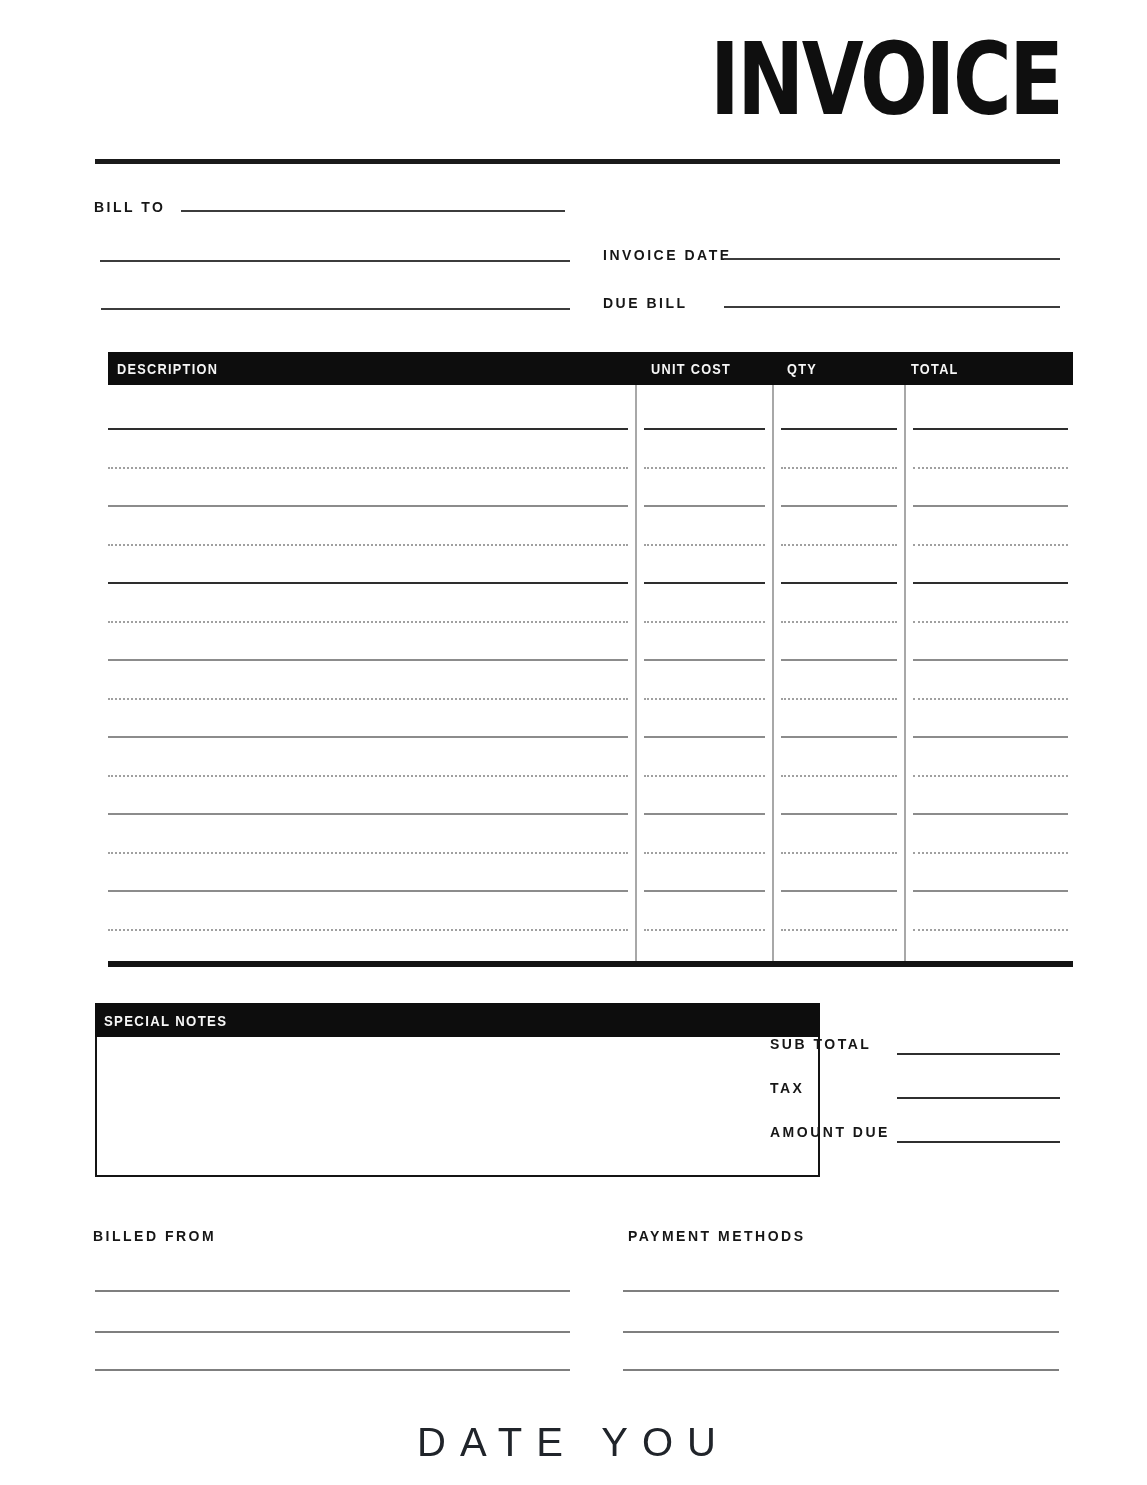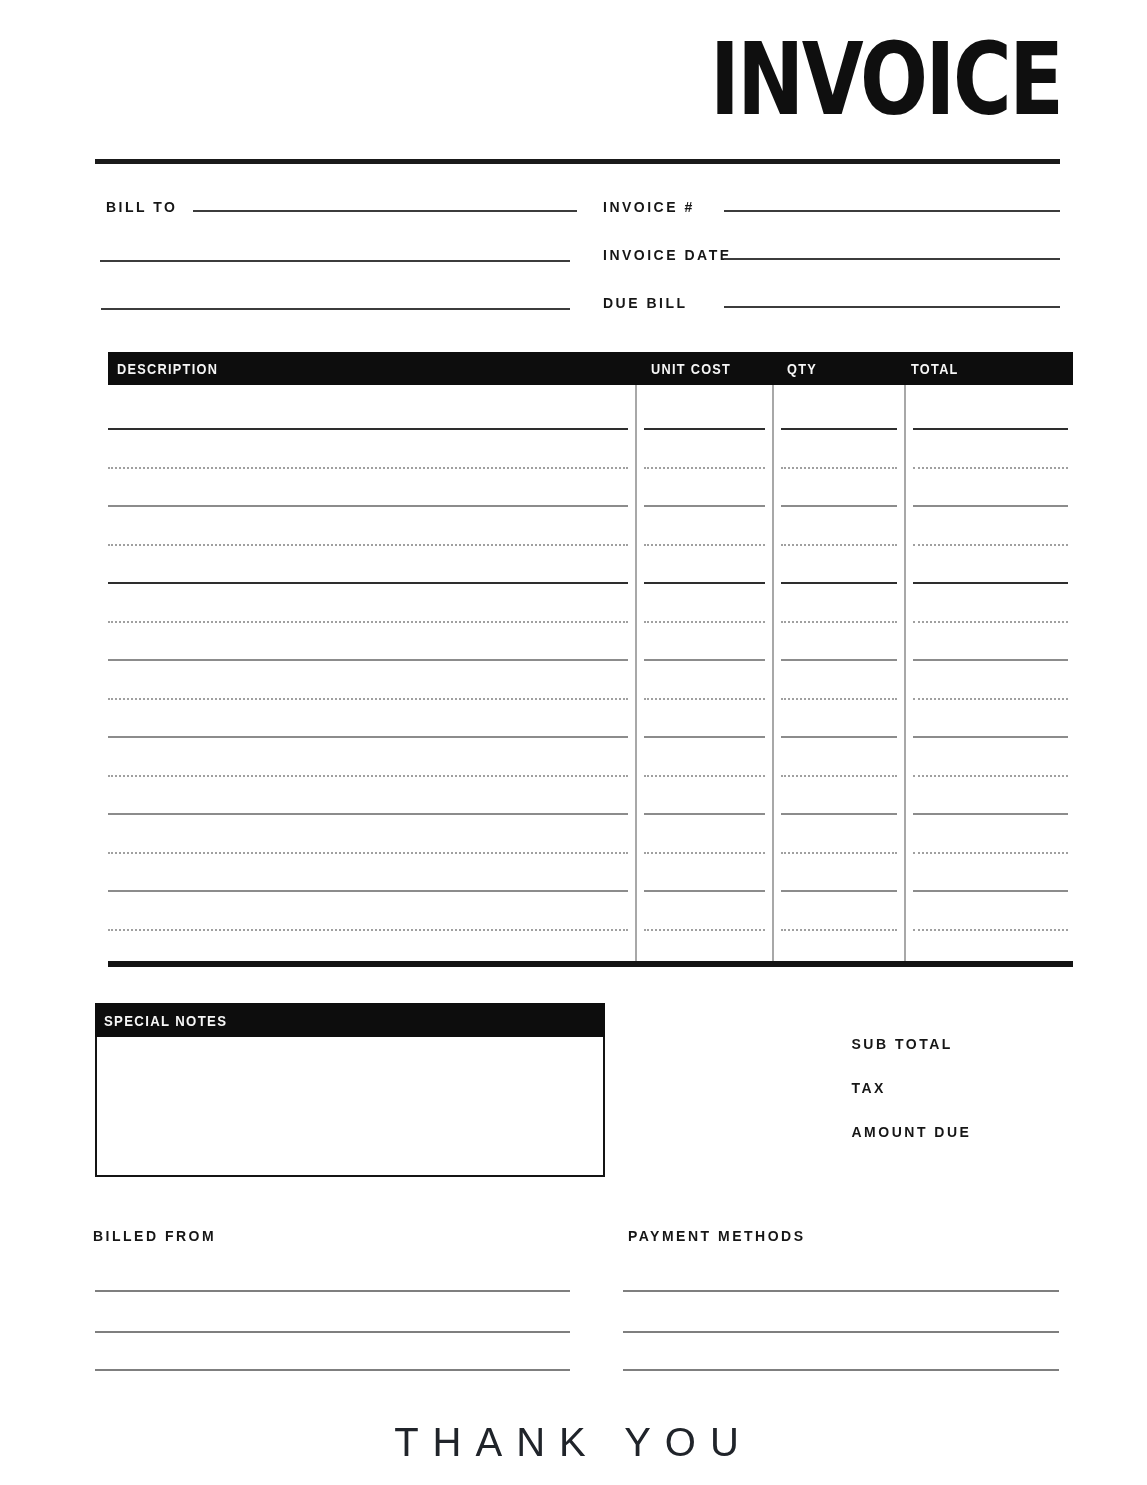--- a/index.html
+++ b/index.html
@@ -42,21 +42,21 @@
     white-space:nowrap;
     transform:scaleX(0.88); transform-origin:0 50%;
   }
   .fline {
     border-bottom:2px solid #3c3c3c;
     height:100%;
   }
 
   
   .bill-row {
-    position:absolute; left:106px; top:196px; width:471px; height:16px;
+    position:absolute; left:94px; top:196px; width:471px; height:16px;
     display:flex; align-items:flex-end;
   }
   .bill-row .lbl { margin-bottom:-3px; }
   .bill-row .fline { flex:1; margin-left:16px; }
   .plain-line { position:absolute; height:16px; border-bottom:2px solid #3c3c3c; }
   .bill-line-2 { left:100px; top:244px; width:470px; }
   .bill-line-3 { left:101px; top:292px; width:469px; }
 
   .meta-row {
     position:absolute; left:603px; width:457px; height:16px;
@@ -98,37 +98,37 @@
   .row-line.strong .seg { border-top:2px solid #2e2e2e; }
   .row-line.solid  .seg { border-top:2px solid #8c8c8c; }
   .row-line.dashed .seg { border-top:2px dotted #a0a0a0; }
 
   .bottom-rule {
     position:absolute; left:0; bottom:0; width:100%; height:6px;
     background:#141414;
   }
 
   
-  .notes { position:absolute; left:95px; top:1003px; width:510px; }
+  .notes { position:absolute; left:95px; top:1003px; width:725px; }
   .notes-bar {
     height:34px; background:#0d0d0d;
     display:flex; align-items:center; padding-left:9px;
     box-sizing:border-box;
   }
   .notes-bar .lbl-cond { color:#f6f6f6; }
   .notes-area {
     height:140px; background:#ffffff;
     border:2px solid #141414; border-top:none;
     box-sizing:border-box;
   }
 
   
   .total-row {
     position:absolute; left:770px; width:290px; height:17px;
-    display:flex; align-items:center;flex-direction:column;
+    display:flex; align-items:flex-start;
   }
   .total-row .lbl { width:127px; margin-bottom:-3px; }
   .total-row .fline { flex:1; border-bottom-color:#2f2f2f; }
   .total-row-0 { top:1036px; }
   .total-row-1 { top:1080px; }
   .total-row-2 { top:1124px; }
 
   
   .footer-label { position:absolute; top:1228px; }
   .billed-from-label   { left:93px;text-align:right; }
@@ -158,24 +158,20 @@
   <div class="invoice-title">INVOICE</div>
   <div class="top-rule"></div>
 
   <div class="bill-row">
     <span class="lbl">BILL TO</span>
     <span class="fline"></span>
   </div>
   <div class="plain-line bill-line-2"></div>
   <div class="plain-line bill-line-3"></div>
 
-  <div class="meta-row meta-row-0">
-    <span class="lbl">INVOICE #</span>
-    <span class="fline"></span>
-  </div>
   <div class="meta-row meta-row-1">
     <span class="lbl">INVOICE DATE</span>
     <span class="fline"></span>
   </div>
   <div class="meta-row meta-row-2">
     <span class="lbl">DUE BILL</span>
     <span class="fline"></span>
   </div>
 
   <div class="items">
@@ -294,21 +290,21 @@
     <span class="fline"></span>
   </div>
   <div class="total-row total-row-2">
     <span class="lbl">AMOUNT DUE</span>
     <span class="fline"></span>
   </div>
 
   <span class="lbl footer-label billed-from-label">BILLED FROM</span>
   <span class="lbl footer-label payment-methods-label">PAYMENT METHODS</span>
 
-  <div class="thank-you">THANK YOU</div>
+  <div class="thank-you">DATE YOU</div>
 
 <div class="footer-line fl-left fl-y0"></div>
     <div class="footer-line fl-left fl-y1"></div>
     <div class="footer-line fl-left fl-y2"></div>
     <div class="footer-line fl-right fl-y0"></div>
     <div class="footer-line fl-right fl-y1"></div>
     <div class="footer-line fl-right fl-y2"></div>
   </div>
 
 </body></html>

